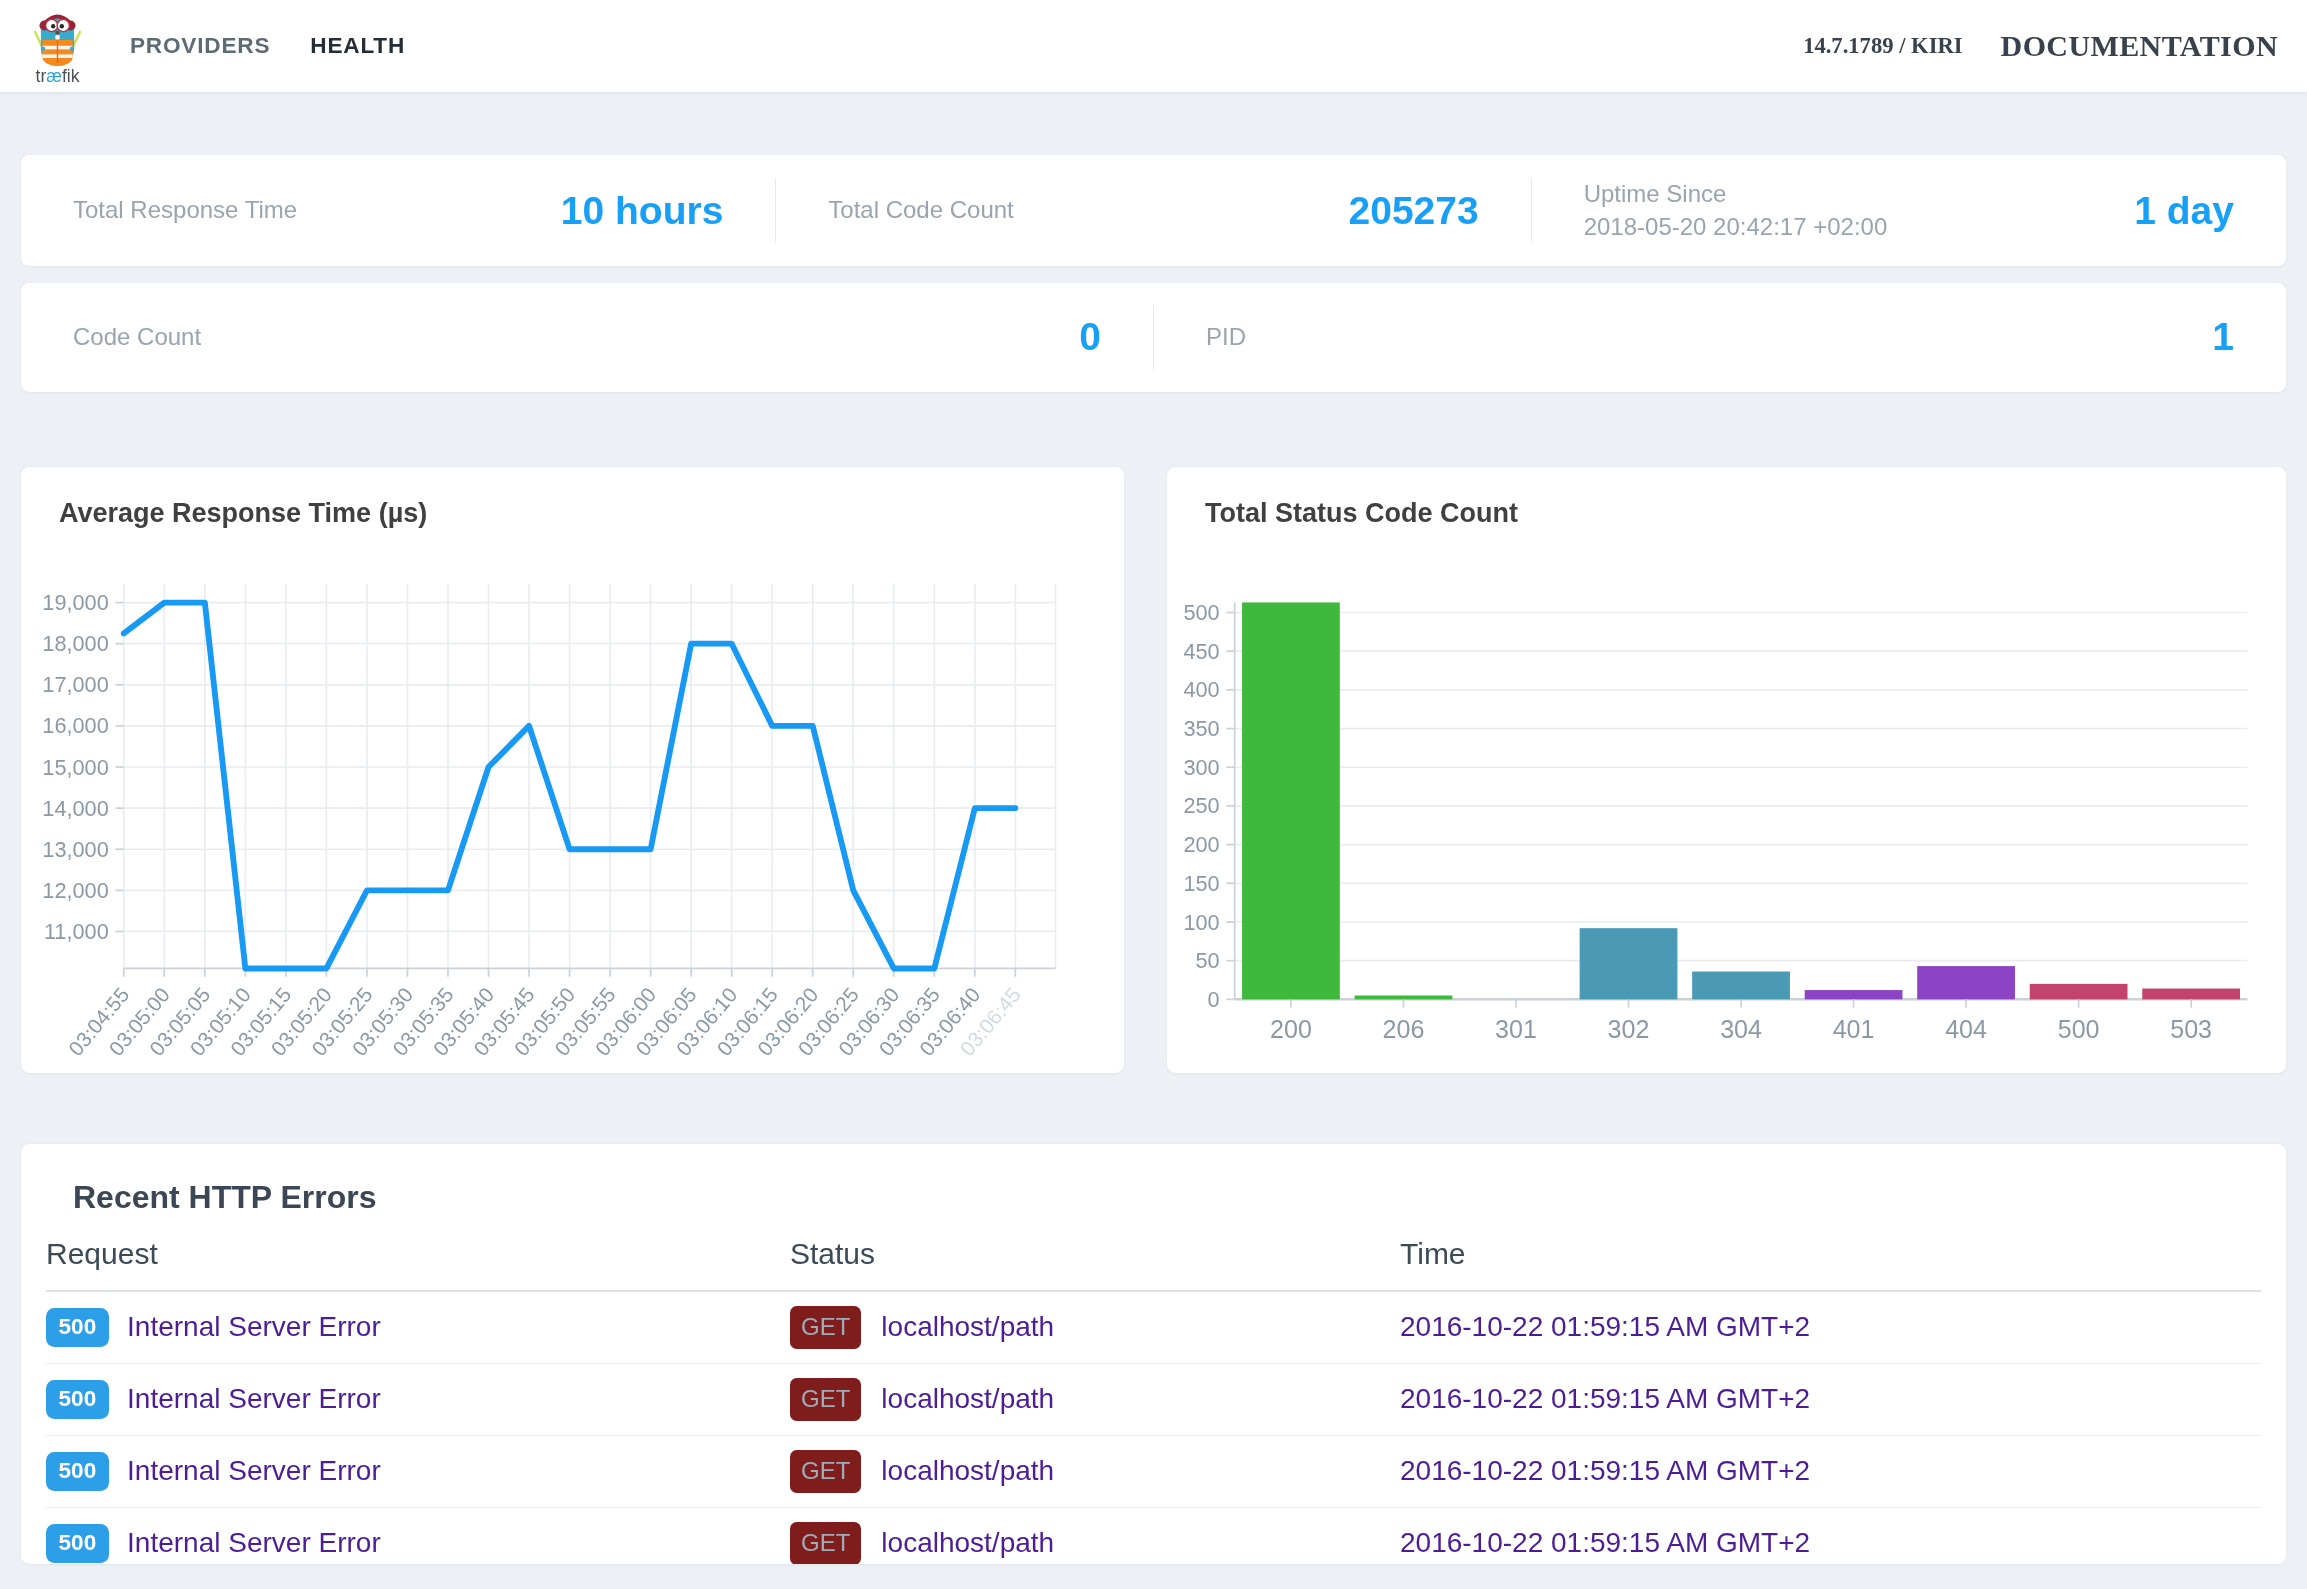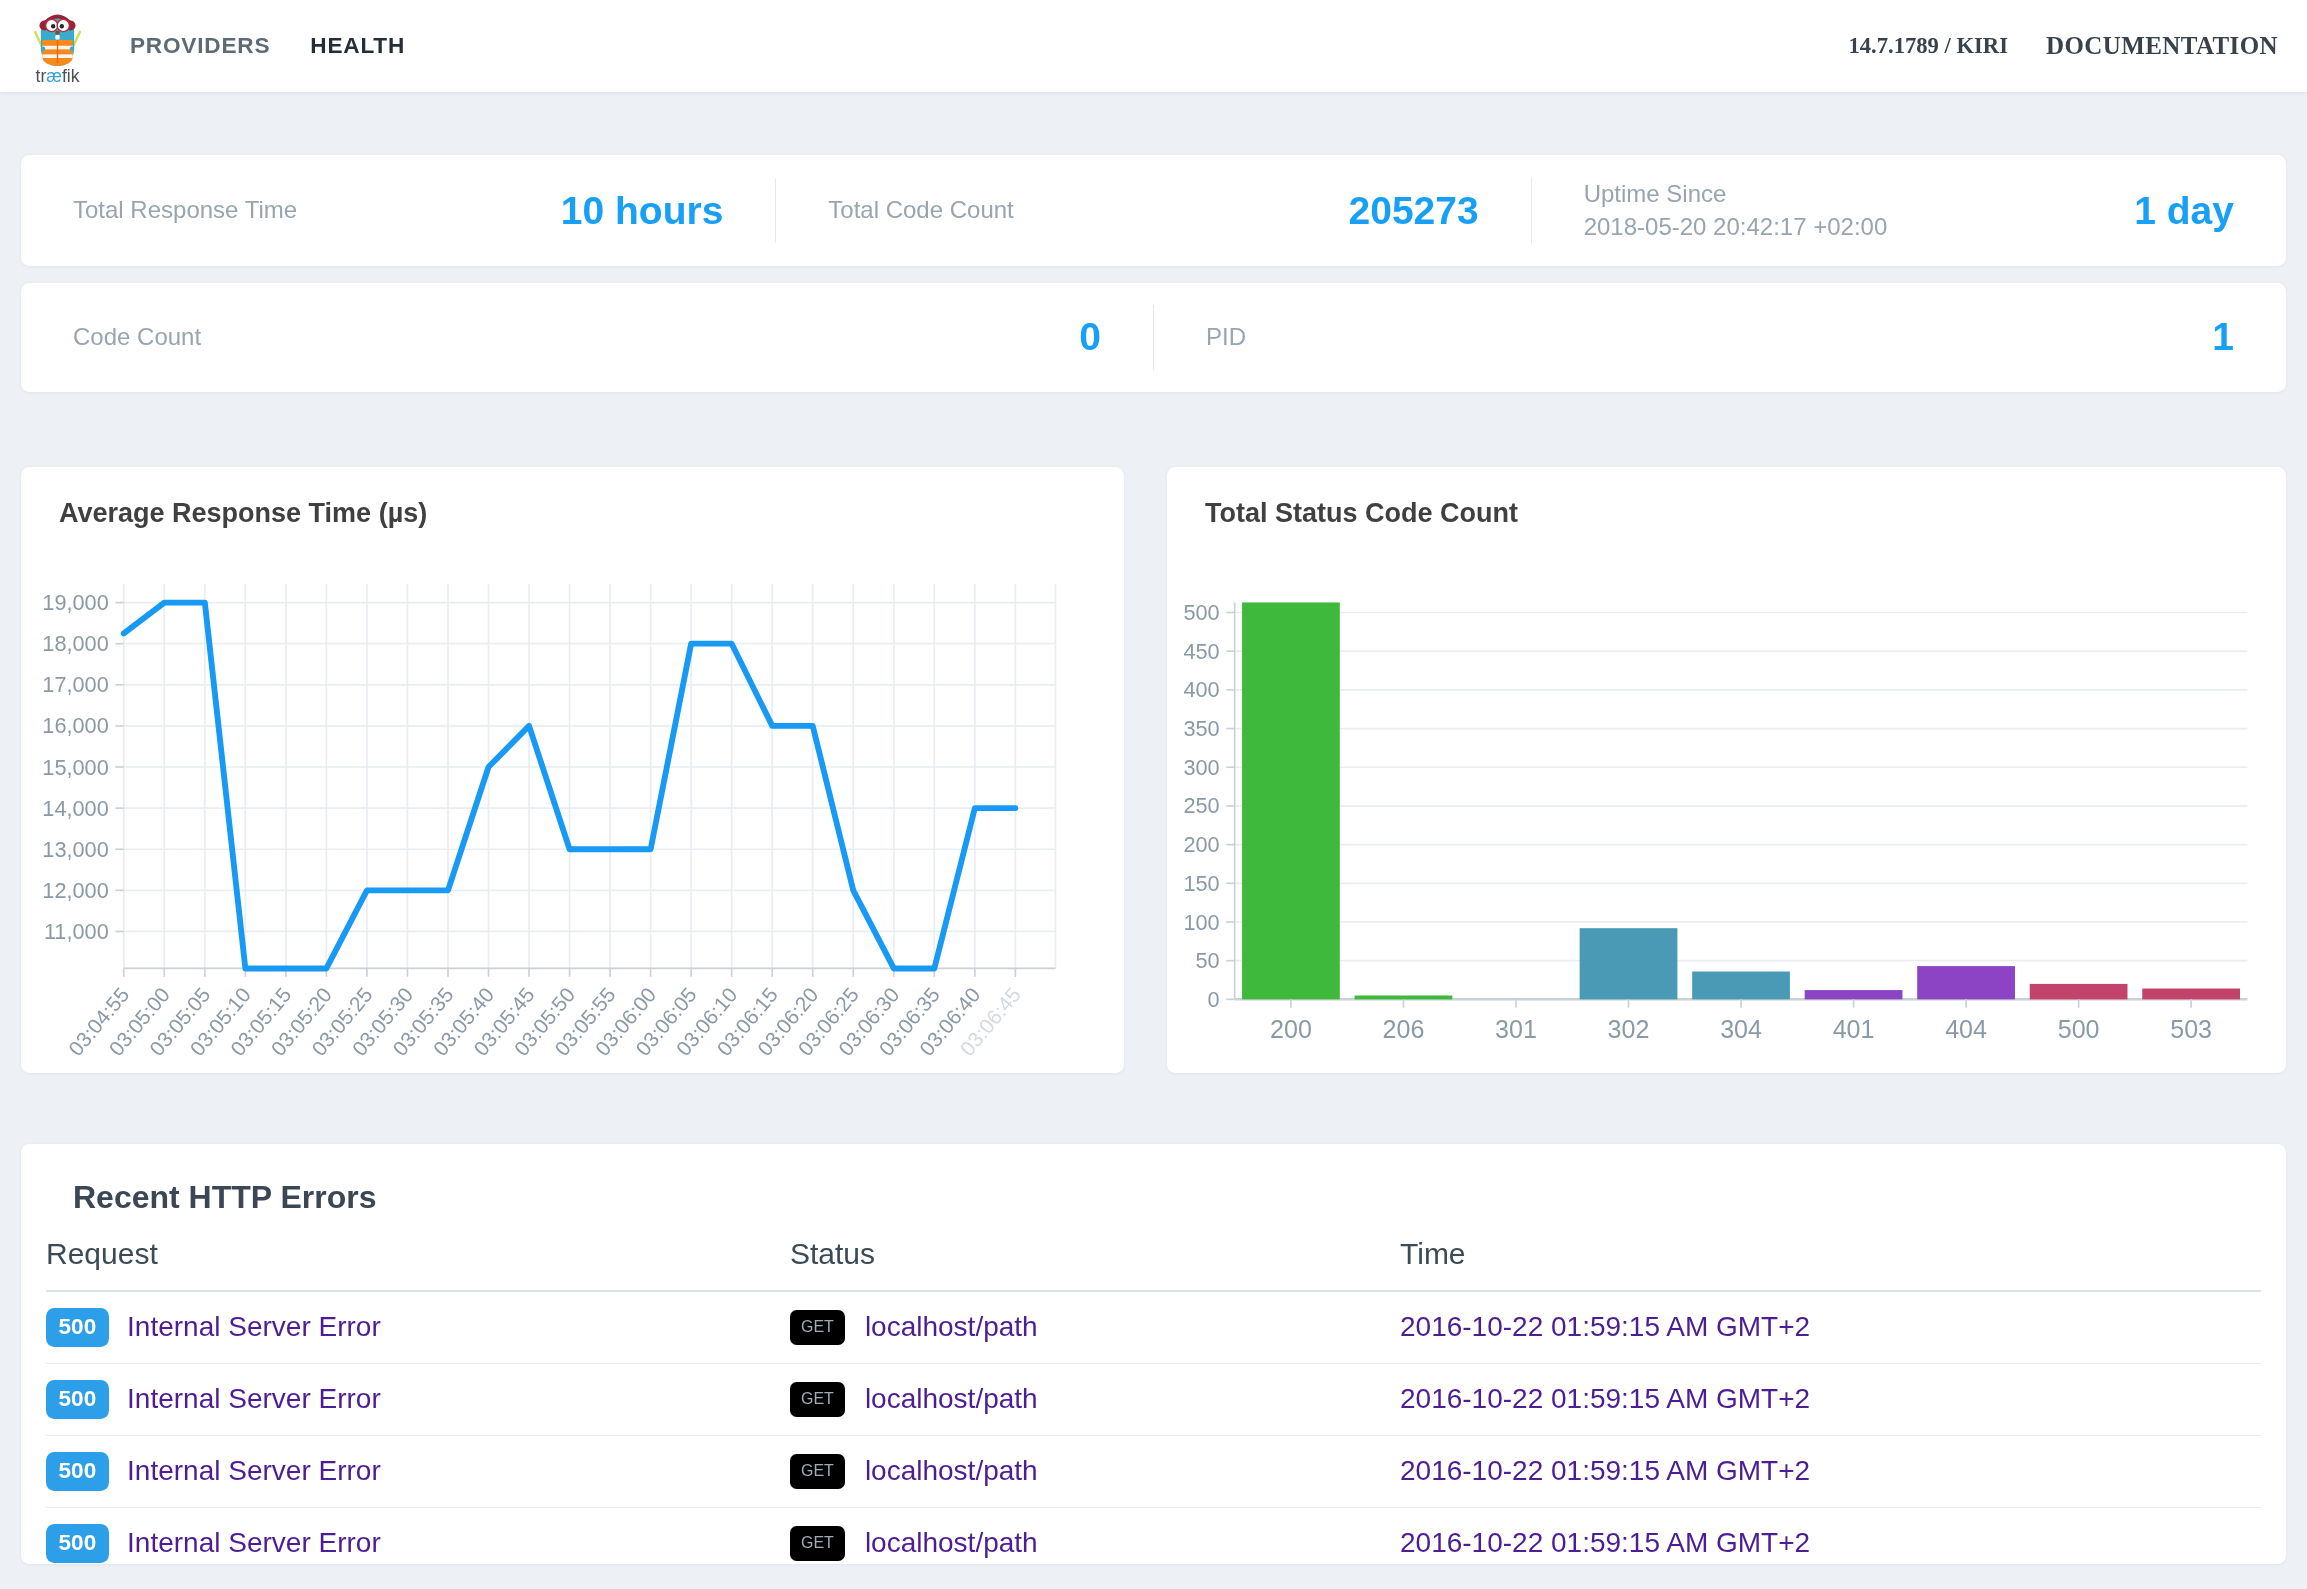--- a/index.html
+++ b/index.html
@@ -9,21 +9,21 @@
           padding:0 29px 0 25px;box-sizing:border-box;box-shadow:0 1.7px 4.2px rgba(30,40,50,.07);}
   .logo{display:flex;flex-direction:column;align-items:center;margin-right:40px;cursor:pointer;text-align:right;}
   .logo svg{width:65px;height:65px;}
   .logo-word{font-size:17.6px;color:#4b5054;line-height:1;margin-top:-3.3px;}
   .logo-word .ae{color:#2fa3dd;}
   .mainnav{display:flex;align-items:center;}
   .nav-item{font-size:22.6px;font-weight:bold;letter-spacing:0.8px;color:#5d6b75;margin-right:40px;cursor:pointer;}
   .nav-item.active{color:#232e37;}
   .topbar-right{margin-left:auto;display:flex;align-items:center;gap:38px;font-family:Liberation Serif, serif;}
   .version{font-size:22.6px;font-weight:bold;color:#37424c;}
-  .doclink{font-size:25px;font-weight:bold;color:#37424c;letter-spacing:0.4px;cursor:pointer;}
+  .doclink{font-size:30px;font-weight:bold;color:#37424c;letter-spacing:0.4px;cursor:pointer;}
   
   main{padding:63px 21px 0;}
   .card{background:#fff;border-radius:8.4px;box-shadow:0 0.8px 3.3px rgba(40,50,60,.06);box-sizing:border-box;}
   
   .statcard{display:flex;align-items:center;}
   #statrow1{height:111px;margin-bottom:16.7px;}
   #statrow2{height:109px;}
   .stat-sec{flex:1;display:flex;align-items:center;justify-content:space-between;
             padding:0 52px;height:65px;min-width:0;}
   .stat-sec + .stat-sec{border-left:1.7px solid #e4e9ed;}
@@ -42,21 +42,21 @@
   .tbl-title{margin:35px 0 8.4px 27px;font-size:32px;font-weight:bold;color:#3b4754;}
   .tbl-head{display:grid;grid-template-columns:744px 610px 1fr;padding:13.4px 0 18.4px;
             border-bottom:2.5px solid #dde3e7;}
   .th{font-size:30px;color:#3b4a55;}
   .trow{display:grid;grid-template-columns:744px 610px 1fr;align-items:center;height:71px;
         border-bottom:1.7px solid #e9edf0;}
   .trow:last-child{border-bottom:none;}
   .cell{display:flex;align-items:center;min-width:0;}
   .badge-500{background:#2d9fe8;color:#fff;font-size:22.6px;font-weight:bold;
              padding:8.4px 12.5px;border-radius:8.4px;margin-right:18.4px;line-height:1;}
-  .badge-get{background:#000000;color:#9fadb8;font-size:16px;
+  .badge-get{background:#7f1d1d;color:#9fadb8;font-size:24px;
              padding:9.2px 11px;border-radius:6.7px;margin-right:20px;line-height:1;}
   .cell-text{font-size:28px;color:#4c1d95;}
 </style>
 </head>
 <body>
 
 <header class="topbar">
   <div class="logo">
     <svg viewBox="0 0 90 90">
       <line x1="14" y1="36" x2="25" y2="59" stroke="#cfe15c" stroke-width="3.5" stroke-linecap="round"></line>

